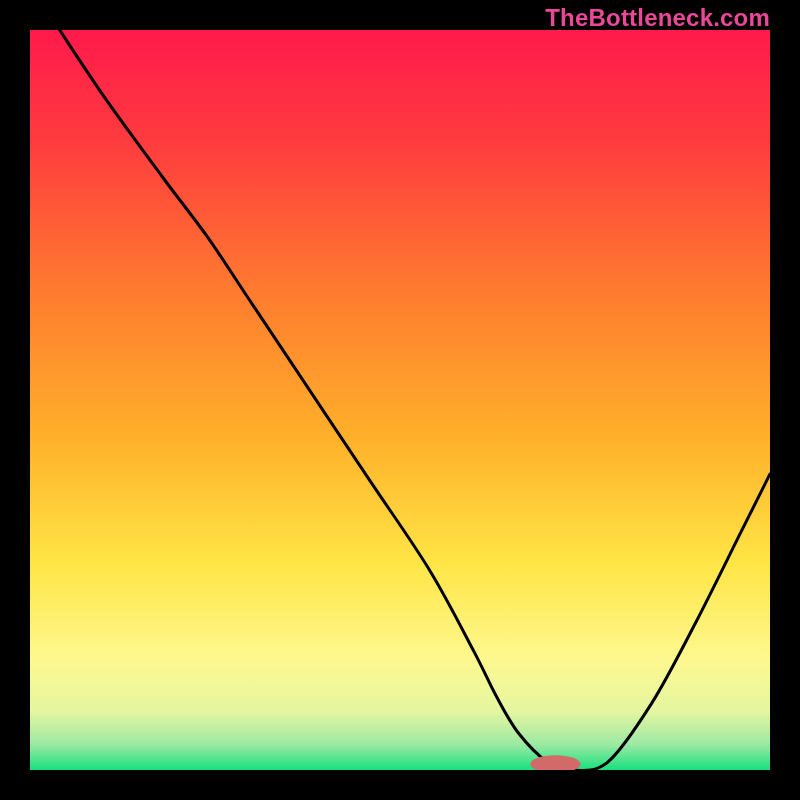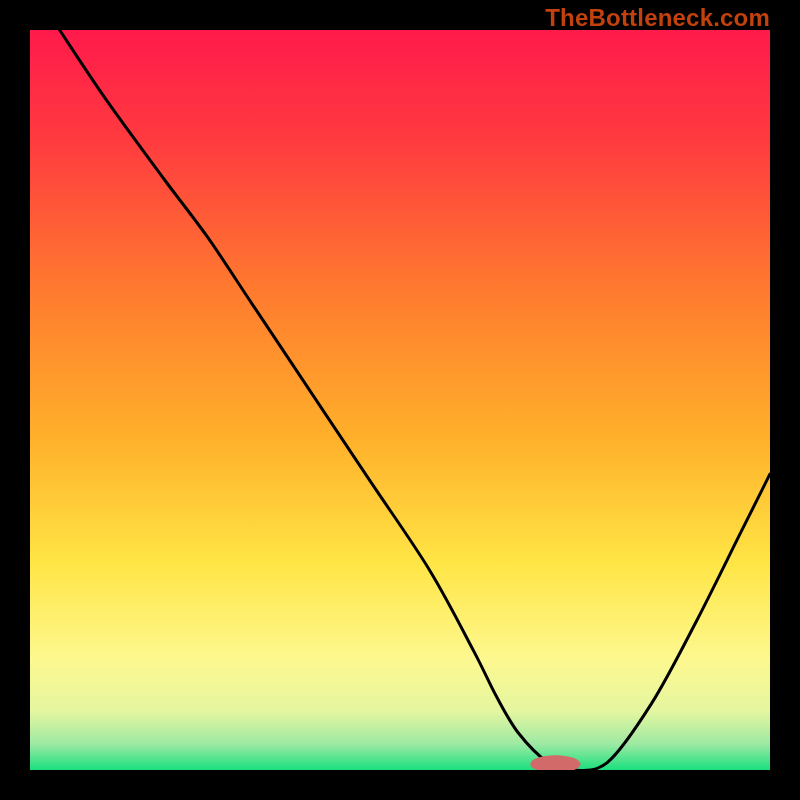--- a/index.html
+++ b/index.html
@@ -25,21 +25,21 @@
     width: 740px;
     height: 740px;
   }
   .watermark {
     position: absolute;
     top: 4px;
     right: 30px;
     font-family: Arial, Helvetica, sans-serif;
     font-size: 24px;
     font-weight: 600;
-    color: #c2410c;
+    color: #ec4899;
     letter-spacing: 0.2px;
   }
 </style>
 </head>
 <body>
 
 <div class="frame">
 
   <div class="watermark">TheBottleneck.com</div>
 

